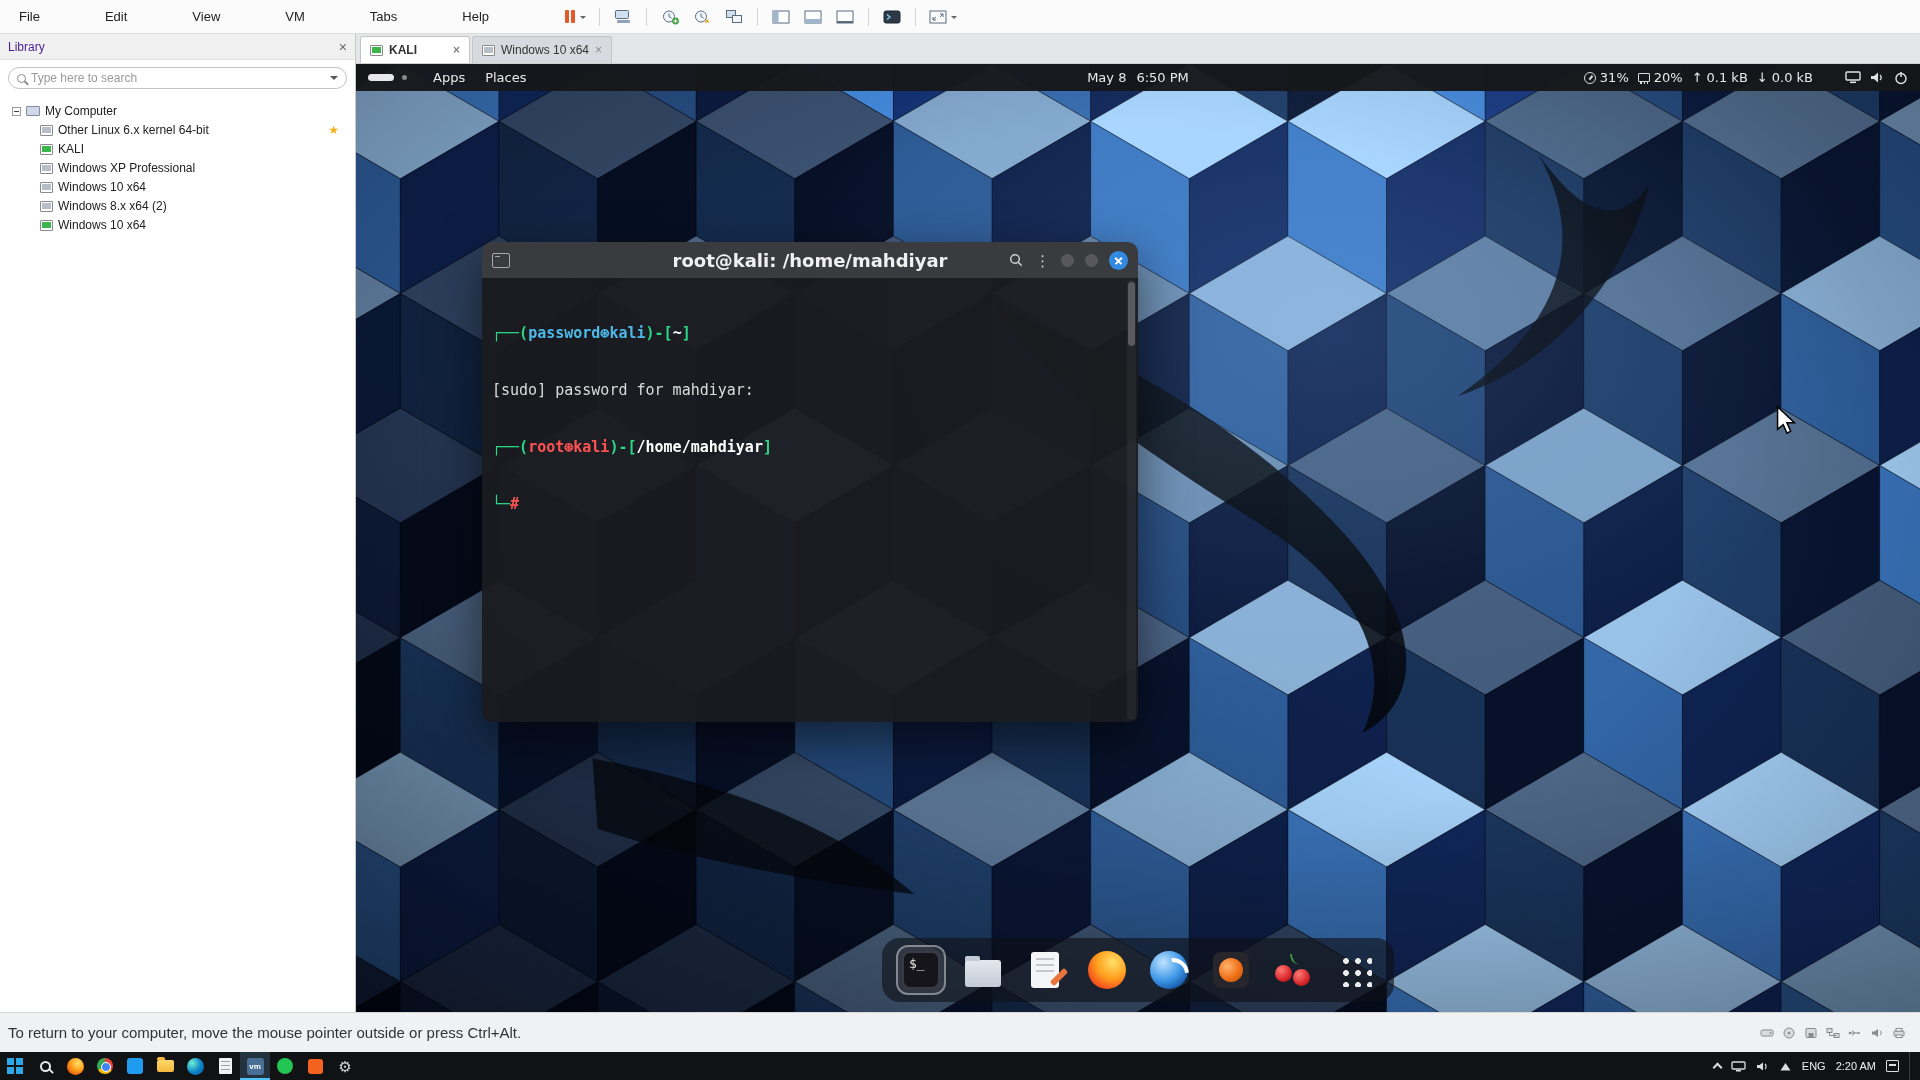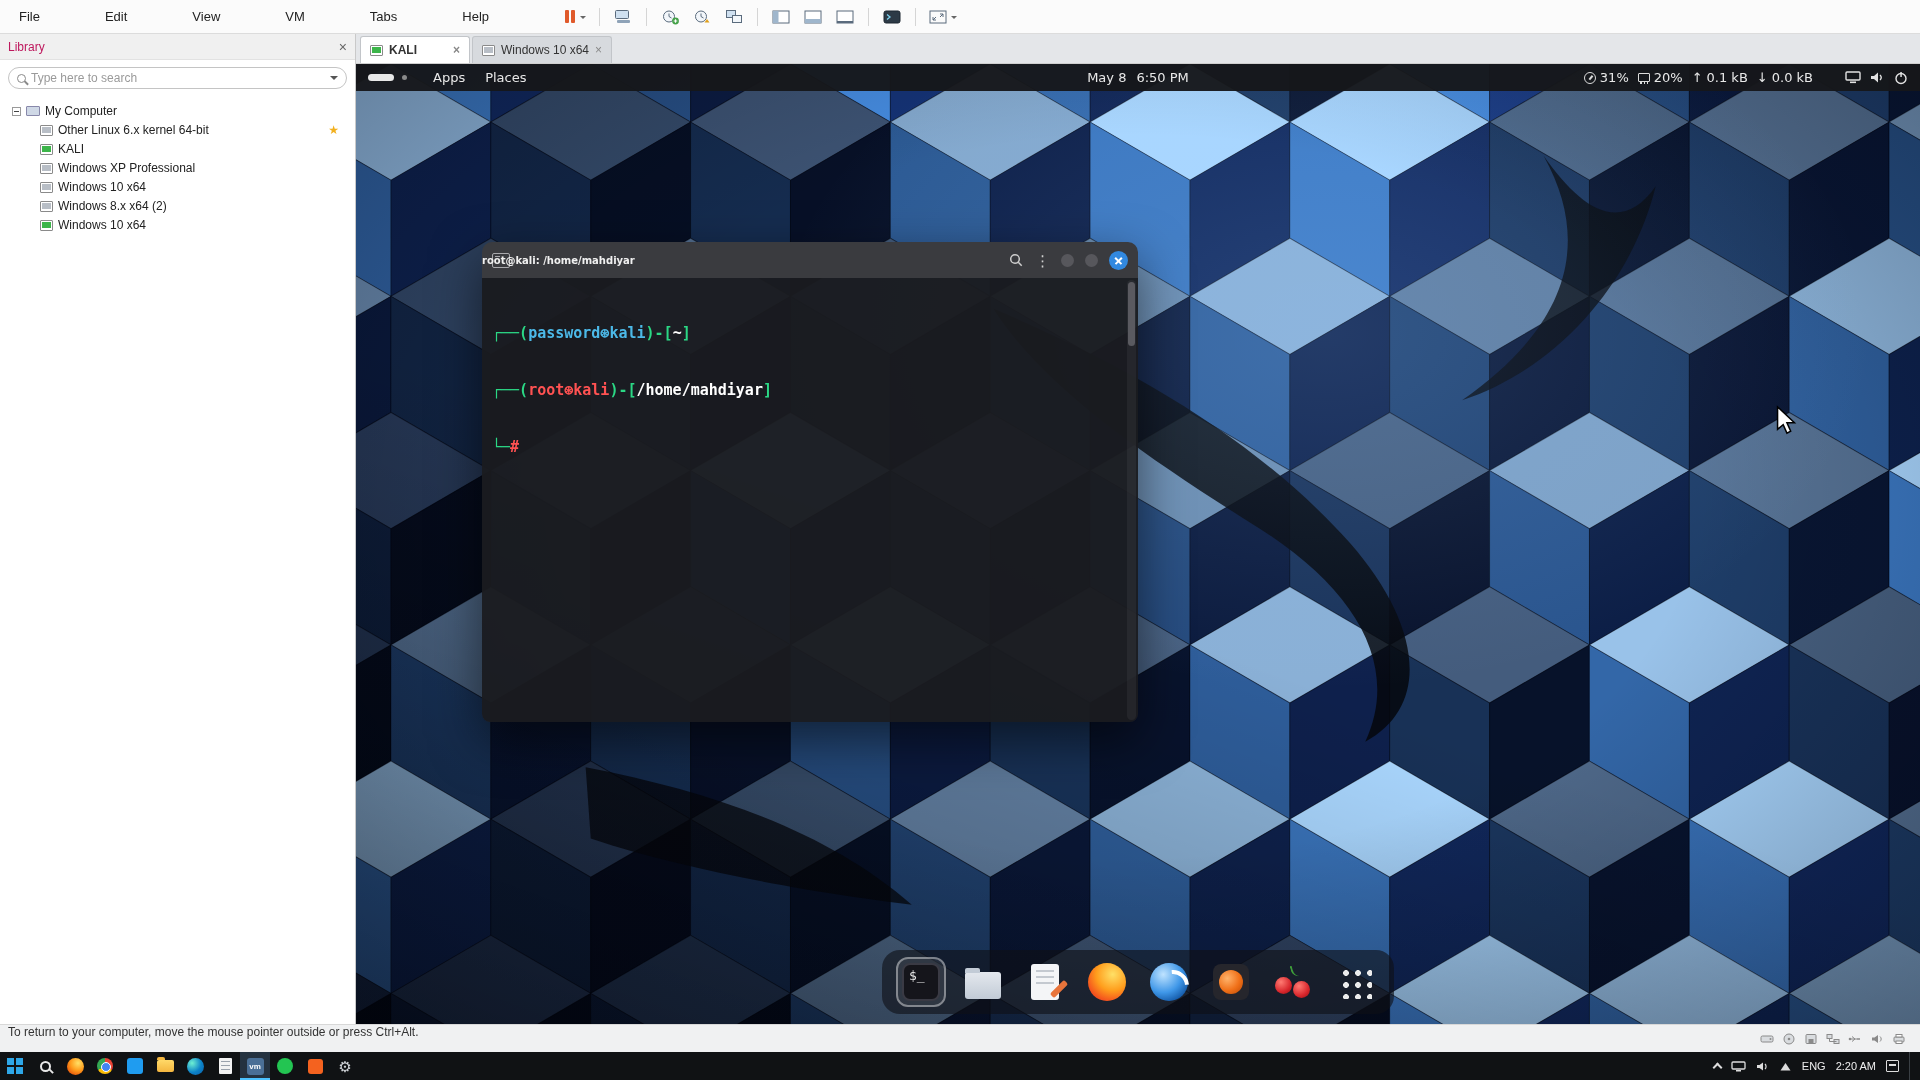--- a/index.html
+++ b/index.html
@@ -21,21 +21,21 @@
   .menu-item{font-size:13px;color:#222;padding:4px 9px;cursor:default;}
   .toolbar{display:flex;align-items:center;margin-left:16px;gap:6px;}
   .tb{display:flex;align-items:center;justify-content:center;height:24px;min-width:26px;padding:0 3px;border-radius:3px;}
   .tb-sep{width:1px;height:18px;background:#d5d5d5;margin:0 4px;}
   .pause-bar{width:4px;height:13px;background:#e05a2b;border-radius:1px;margin:0 1px;}
   .caret-down{width:0;height:0;border:3px solid transparent;border-top-color:#666;margin-left:4px;margin-top:4px;}
 
   
   .vm-main{flex:1;display:flex;min-height:0;}
   .library{width:356px;background:#fff;border-right:1px solid #c9c9c9;display:flex;flex-direction:column;flex:0 0 auto;}
-  .lib-header{height:26px;background:#f0f0f0;border-bottom:1px solid #e2e2e2;display:flex;align-items:center;padding:0 8px;font-size:12px;color:#be185d;}
+  .lib-header{height:26px;background:#f0f0f0;border-bottom:1px solid #e2e2e2;display:flex;align-items:center;padding:0 8px;font-size:12px;color:#4c1d95;}
   .g-x{margin-left:auto;color:#666;font-size:14px;line-height:1;}
   .g-x::before{content:"×";}
   .lib-search{padding:7px 8px 5px 8px;}
   .search-box{height:22px;border:1px solid #c4c4c4;border-radius:11px;display:flex;align-items:center;padding:0 8px;background:#fff;gap:5px;}
   .search-box input{border:none;outline:none;flex:1;font-size:12px;color:#333;background:transparent;}
   .search-box input::placeholder{color:#9a9a9a;}
   .mag{width:9px;height:9px;border:1.5px solid #8a8a8a;border-radius:50%;position:relative;flex:0 0 auto;}
   .mag::after{content:"";position:absolute;width:5px;height:1.5px;background:#8a8a8a;transform:rotate(45deg);right:-4px;bottom:-2px;}
   .combo-caret{width:0;height:0;border:4px solid transparent;border-top-color:#555;margin-top:4px;}
   .tree{padding:8px 4px;font-size:12px;color:#222;}
@@ -82,21 +82,21 @@
   .chip::before{content:"";position:absolute;left:1px;right:1px;bottom:-3px;height:2px;
     background:repeating-linear-gradient(90deg,#dcdcdc 0 1.5px,transparent 1.5px 3.5px);}
   .k-gap{width:14px;}
 
   
   .terminal{position:absolute;left:126px;top:178px;width:656px;height:480px;z-index:6;border-radius:10px 10px 8px 8px;
     box-shadow:0 18px 50px rgba(0,0,0,0.55);display:flex;flex-direction:column;overflow:hidden;}
   .term-titlebar{height:36px;background:#3a3b3f;display:flex;align-items:center;justify-content:space-between;padding:0 10px;position:relative;flex:0 0 auto;}
   .term-app-icon{width:18px;height:15px;border:1.5px solid #a9a9ad;border-radius:2px;position:relative;}
   .term-app-icon::before{content:"";position:absolute;left:2px;top:2px;width:5px;height:1.5px;background:#a9a9ad;}
-  .term-title{position:absolute;left:0;right:0;text-align:left;color:#f0f0f0;font-size:10px;font-weight:bold;font-family:"DejaVu Sans",sans-serif;pointer-events:none;}
+  .term-title{position:absolute;left:0;right:0;text-align:center;color:#f0f0f0;font-size:18px;font-weight:bold;font-family:"DejaVu Sans",sans-serif;pointer-events:none;}
   .term-controls{display:flex;align-items:center;gap:11px;z-index:2;}
   .g-kebab{color:#cfcfcf;font-size:15px;line-height:1;}
   .g-kebab::before{content:"⋮";}
   .term-circle{width:13px;height:13px;border-radius:50%;background:#57575c;}
   .term-close{width:19px;height:19px;border-radius:50%;background:#3289e0;position:relative;}
   .term-close::before,.term-close::after{content:"";position:absolute;left:5px;right:5px;top:50%;height:1.5px;background:#fff;}
   .term-close::before{transform:rotate(45deg);}
   .term-close::after{transform:rotate(-45deg);}
   .term-body{flex:1;background:rgba(26,27,31,0.96);font-family:"DejaVu Sans Mono","DejaVu Sans",monospace;font-size:15px;line-height:19px;
     padding:8px 20px 8px 10px;color:#e6e6e6;white-space:pre;position:relative;}
@@ -136,21 +136,21 @@
     background:radial-gradient(circle at 35% 30%, #ff7a72, #d8262c 60%, #8e1014);}
   .di-cherry::before{left:1px;top:14px;}
   .di-cherry::after{right:2px;top:18px;}
   .cherry-stem{position:absolute;left:17px;top:2px;width:9px;height:12px;border-left:2.5px solid #3f9e3a;border-radius:0 0 0 8px;transform:rotate(-15deg);}
   .di-grid{width:34px;height:34px;background-image:radial-gradient(circle, #ececec 2.6px, transparent 3.2px);background-size:12px 12px;background-position:2px 2px;}
 
   
   .cursor{position:absolute;left:1775px;top:405px;z-index:50;}
 
   
-  .statusbar{height:28px;background:#f0f1f2;border-top:1px solid #d8d8d8;display:flex;padding:0 8px;font-size:12px;color:#333;flex:0 0 auto;}
+  .statusbar{height:40px;background:#f0f1f2;border-top:1px solid #d8d8d8;display:flex;align-items:center;padding:0 8px;font-size:15px;color:#333;flex:0 0 auto;}
   .status-icons{margin-left:auto;display:flex;align-items:center;gap:8px;padding-right:6px;}
 
   
   .taskbar{height:28px;background:#101214;display:flex;align-items:center;flex:0 0 auto;color:#fff;}
   .tb-icon{width:30px;height:28px;display:flex;align-items:center;justify-content:center;position:relative;}
   .tb-icon.active{background:#243240;box-shadow:inset 0 -2px 0 #4cc2ff;}
   .win-logo{display:grid;grid-template-columns:7px 7px;grid-template-rows:7px 7px;gap:1.5px;}
   .win-logo span{background:#2ea7e8;}
   .ti-search{width:11px;height:11px;border:2px solid #e8e8e8;border-radius:50%;position:relative;}
   .ti-search::after{content:"";position:absolute;width:6px;height:2px;background:#e8e8e8;transform:rotate(45deg);right:-5px;bottom:-2px;}
@@ -711,20 +711,21 @@
                   <path d="M9.3 9.3l3.4 3.4" stroke="#cfcfcf" stroke-width="1.5"></path>
                 </svg>
               <span class="g-kebab"></span>
               <span class="term-circle"></span>
               <span class="term-circle"></span>
               <span class="term-close"></span>
             </div>
           </div>
           <div class="term-body">
             <div class="t-line"><span class="t-frame">┌──(</span><span class="t-user">password⊛kali</span><span class="t-frame">)-[</span><span class="t-path">~</span><span class="t-frame">]</span></div>
+            <div class="t-line t-out">[sudo] password for mahdiyar:</div>
             <div class="t-line"><span class="t-frame">┌──(</span><span class="t-red">root⊛kali</span><span class="t-frame">)-[</span><span class="t-path">/home/mahdiyar</span><span class="t-frame">]</span></div>
             <div class="t-line"><span class="t-frame">└─</span><span class="t-red">#</span></div>
             <div class="term-scroll"><span class="term-thumb"></span></div>
           </div>
         </div>
 
         <div class="dock">
           <div class="dock-item selected">
               <span class="di di-terminal"></span>
             </div>

